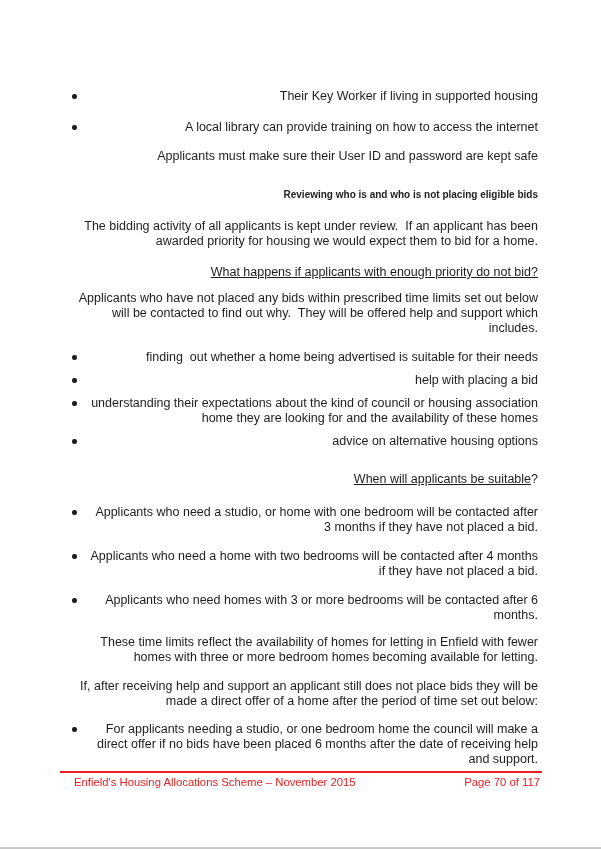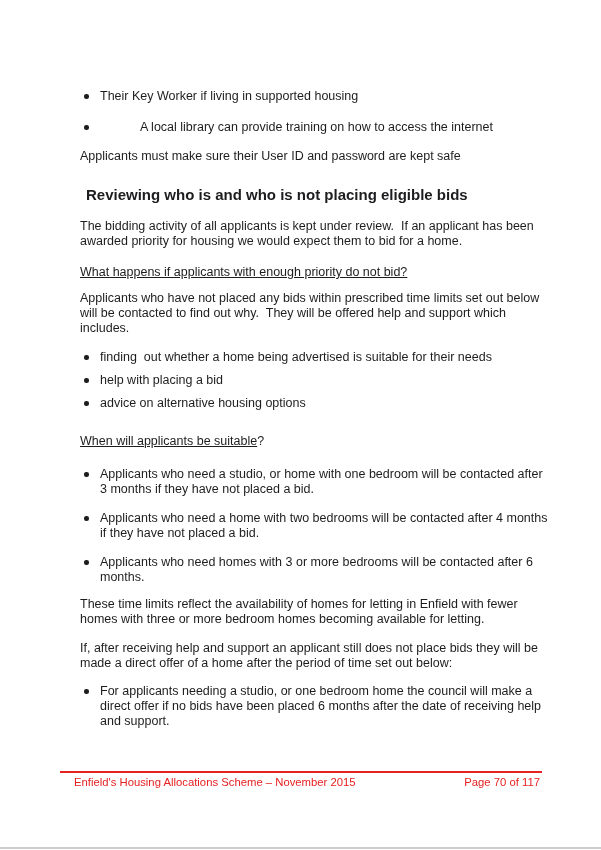--- a/index.html
+++ b/index.html
@@ -8,29 +8,30 @@
     width: 601px;
     height: 850px;
     background: #ffffff;
     font-family: "Liberation Sans", sans-serif;
     color: #1d1d1f;
     overflow: hidden;
   }
   .content {
     position: absolute;
     top: 89px;
-    left: 80px;
+    left: 68px;
     width: 470px;
     font-size: 12.5px;
     line-height: 15px;
+    text-align: right;
   }
   .para { margin: 0; white-space: pre-wrap; }
   .heading {
     margin: 22px 0 0 6px;
-    font-size: 15px;
+    font-size: 10px;
     font-weight: bold;
     line-height: 18px;
   }
   .subhead { margin: 0; white-space: pre-wrap; }
   .subhead .u { text-decoration: underline; }
   ul.blist { margin: 0; padding: 0; list-style: none; }
   ul.blist li { display: flex; }
   .dotcell { flex: 0 0 20px; width: 20px; box-sizing: border-box; padding-left: 4px; }
   .dotglyph {
     display: block;
@@ -131,20 +132,26 @@
       <li>
         <span class="dotcell">
             <span class="dotglyph"></span>
           </span>
         <span class="litext">help with placing a bid</span>
       </li>
       <li>
         <span class="dotcell">
             <span class="dotglyph"></span>
           </span>
+        <span class="litext">understanding their expectations about the kind of council or housing association home they are looking for and the availability of these homes</span>
+      </li>
+      <li>
+        <span class="dotcell">
+            <span class="dotglyph"></span>
+          </span>
         <span class="litext">advice on alternative housing options</span>
       </li>
     </ul>
 
     <p class="subhead" id="subhead-2"><span class="u">When will applicants be suitable</span><span>?</span></p>
 
     <ul class="blist" id="contact-list">
       <li>
         <span class="dotcell">
             <span class="dotglyph"></span>

